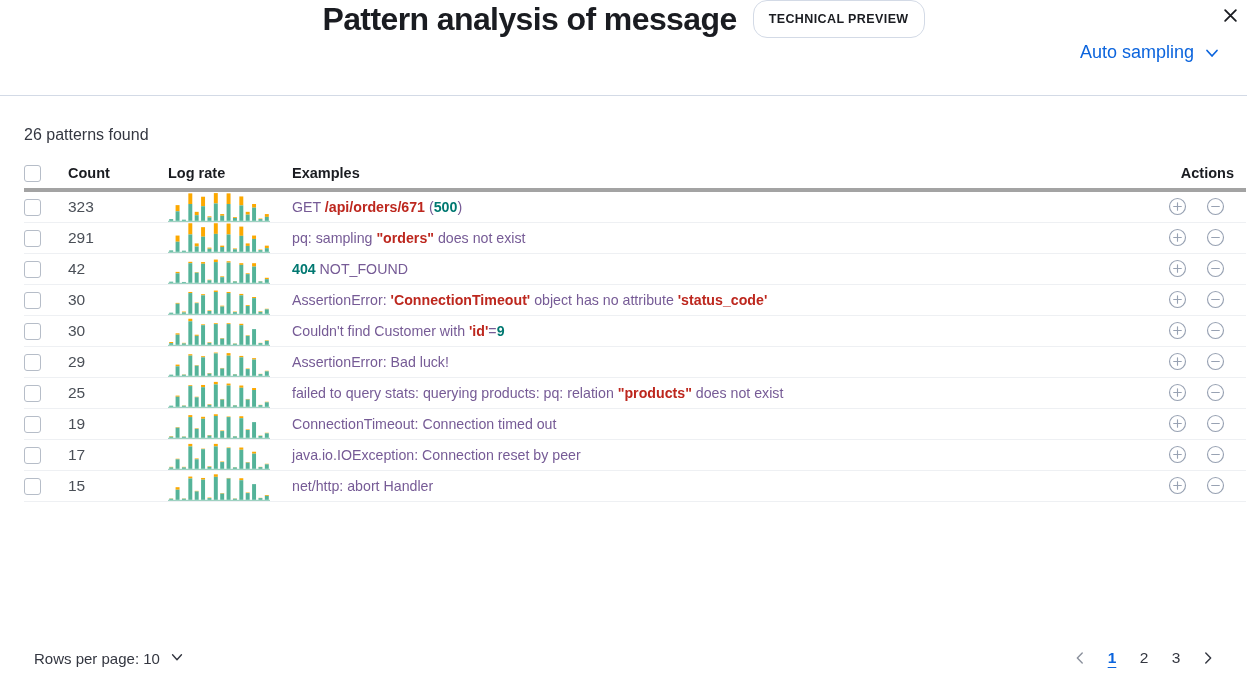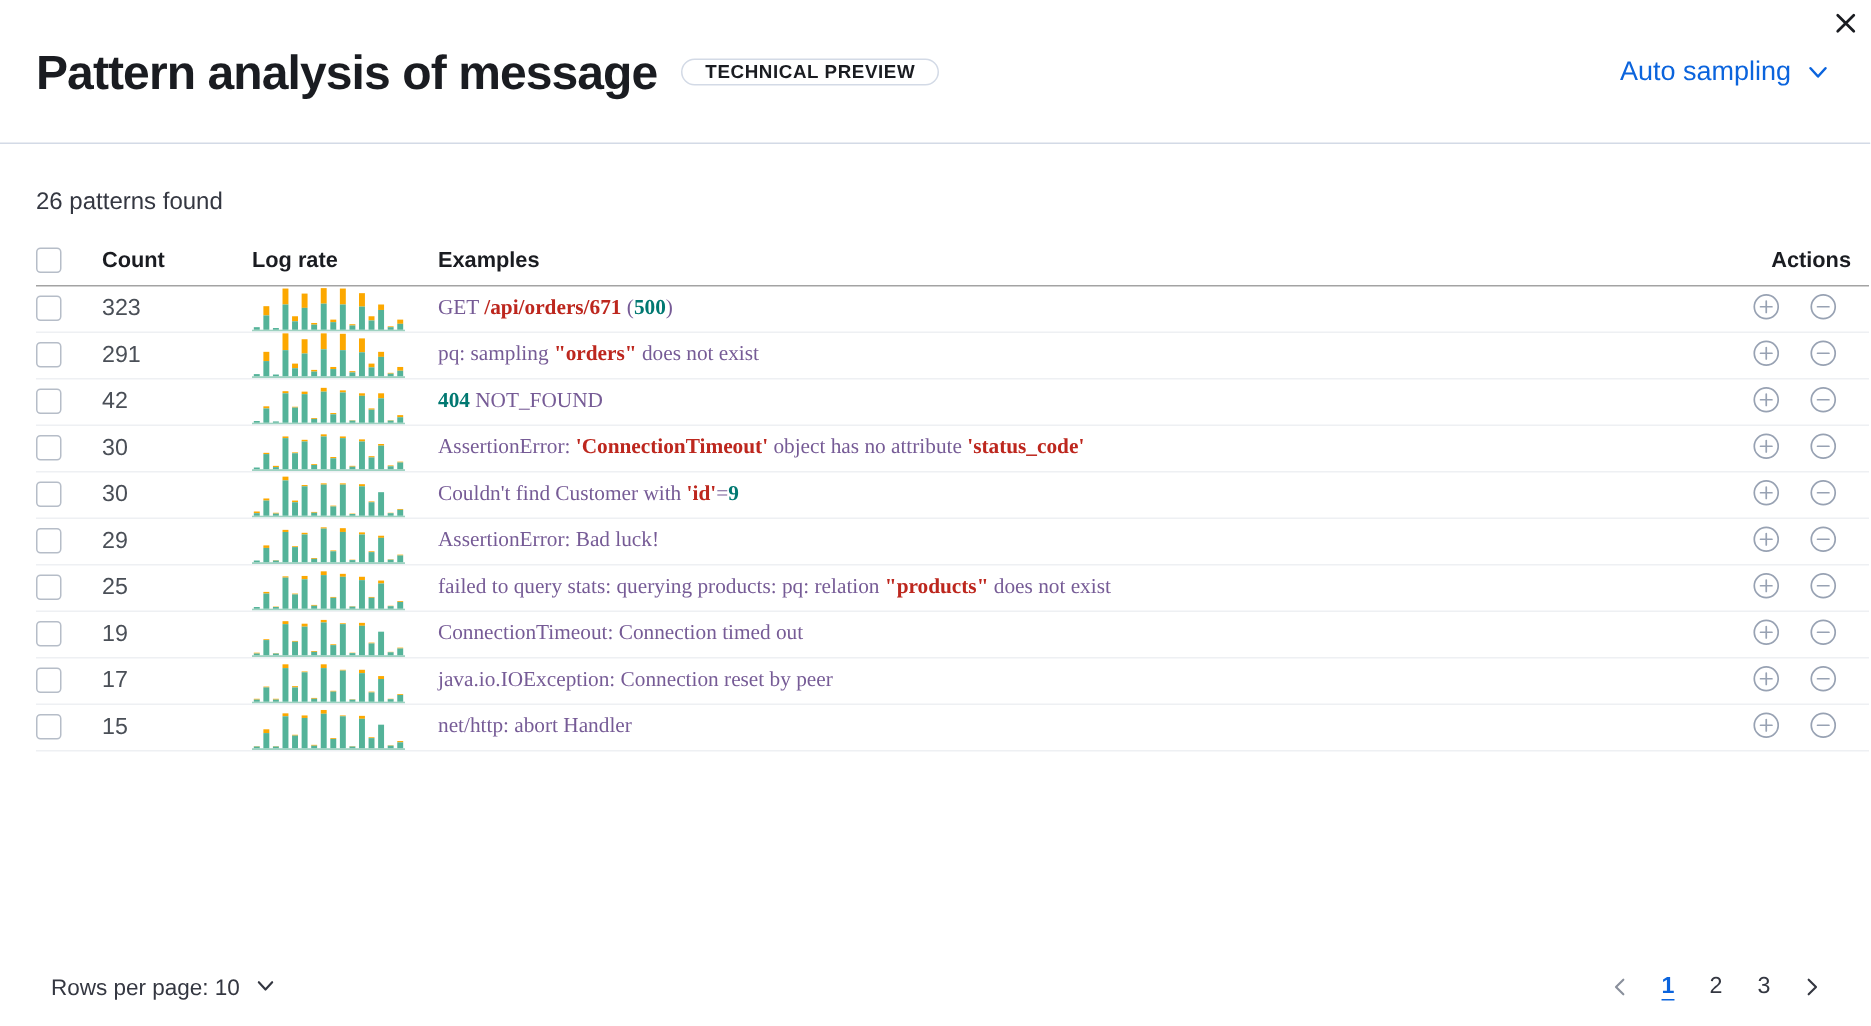--- a/index.html
+++ b/index.html
@@ -14,35 +14,36 @@
   .panel { position: relative; width: 1247px; height: 684px; background:#fff; }
 
   
   .header {
     position: relative;
     height: 96px;
     border-bottom: 1px solid #d3dae6;
     padding: 0 24px;
     display: flex;
     align-items: center;
+    flex-direction: column;
   }
   .title-group { display: flex; align-items: center; gap: 16px; }
   .page-title {
     font-size: 32px;
     font-weight: 700;
     letter-spacing: -0.6px;
     color: #1a1c21;
     line-height: 1;
     white-space: nowrap;
   }
   .badge {
     display: inline-flex;
     align-items: center;
     justify-content: center;
-    height: 18px;
+    height: 38px;
     padding: 0 15px;
     border: 1px solid #d3dae6;
     border-radius: 14px;
     font-size: 12.5px;
     font-weight: 700;
     letter-spacing: 0.4px;
     color: #1a1c21;
     background: #fff;
     white-space: nowrap;
   }
@@ -109,21 +110,21 @@
   col.c-act   { width: 94px; }
 
   thead th {
     font-size: 14.5px;
     font-weight: 700;
     color: #1a1c21;
     height: 32px;
     padding-bottom: 10px;
   }
   thead th.act-h { text-align: right; padding-right: 12px; }
-  thead tr { border-bottom: 1px solid #a3a3a3; }
+  thead tr { border-bottom: 4px solid #a3a3a3; }
 
   tbody tr { border-bottom: 1px solid #eef0f3; height: 23px; }
 
   .cbox {
     width: 17px; height: 17px;
     border: 1px solid #b6bdc8;
     border-radius: 3px;
     background: #fff;
     display: inline-block;
     cursor: pointer;
@@ -137,21 +138,21 @@
 
   
   .spark {
     display: block;
     width: 102px;
     height: 30px;
   }
 
   
   td.ex-cell {
-    font-family: Liberation Serif, serif;
+    font-family: Liberation Sans, sans-serif;
     font-size: 14.2px;
     letter-spacing: 0px;
     white-space: nowrap;
     color: #765b96;
   }
   .tok-def { color: #765b96; }
   .tok-red { color: #bd271e; font-weight: 700; }
   .tok-grn { color: #007871; font-weight: 700; }
 
   

